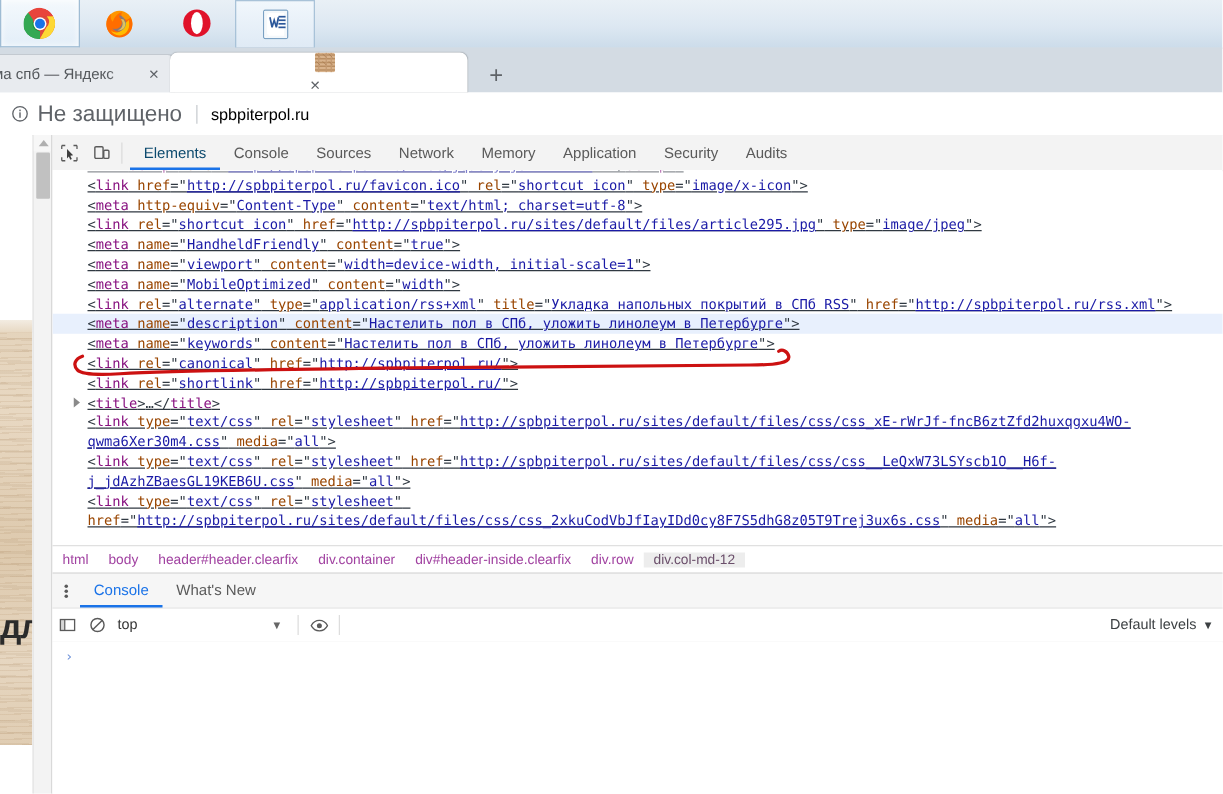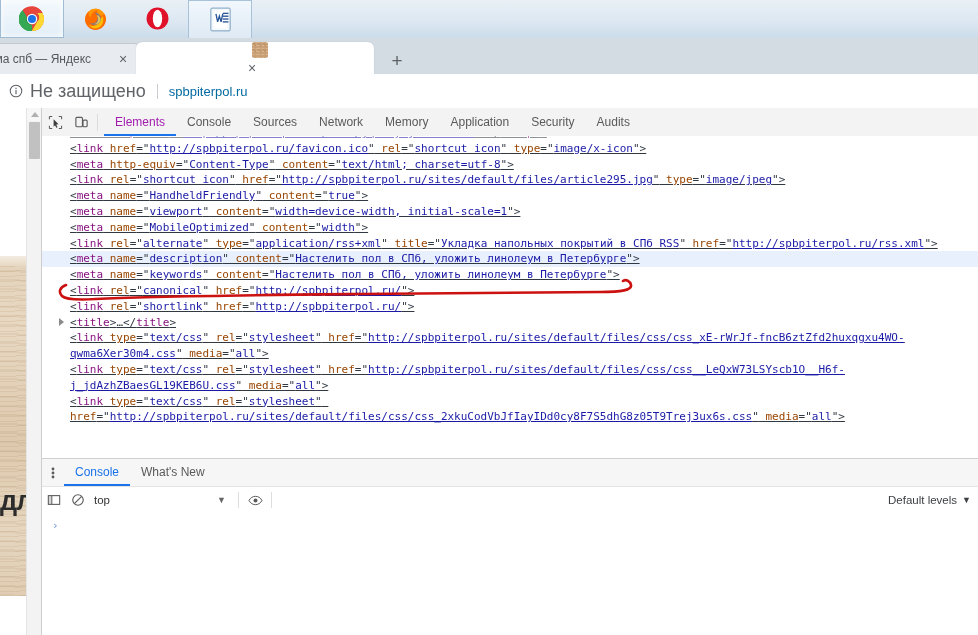--- a/index.html
+++ b/index.html
@@ -85,21 +85,21 @@
     position: absolute; left: 0; top: 74px; width: 978px; height: 34px;
     background: #ffffff; border-bottom: 1px solid #d6d9dc;
     display: flex; align-items: center;
   }
   .secinfo { display: flex; align-items: center; margin-left: 9px; }
   .secinfo .ic { margin-right: 7px; display:flex; }
   .sec-text { font-size: 18px; color: #5f6368; }
   .url-sep {
     width: 1px; height: 15px; background: #c8ccd0; margin: 0 11px;
   }
-  .url-text { font-size: 13px; color: #0369a1; }
+  .url-text { font-size: 13px; color: #000000; }
 
   
   .pagestrip {
     position: absolute; left: 0; top: 108px; width: 26px; height: 527px;
     background: #ffffff; overflow: hidden;
   }
   .ps-white { position:absolute; left:0; top:0; width:26px; height:148px; background:#fff; }
   .ps-wood {
     position: absolute; left: 0; top: 148px; width: 26px; height: 340px;
     background:
@@ -161,21 +161,21 @@
     width: 26px; height: 26px; display: flex;
     align-items: center; justify-content: center;
   }
   .dt-sep { width: 1px; height: 17px; background: #dcdcdc; margin: 0 6px 0 3px; }
   .dt-tabs { display: flex; align-items: center; height: 28px; }
   .dt-tab {
     font-size: 12px; color: #5a5a5a; padding: 0 11px;
     height: 28px; line-height: 28px; white-space: nowrap;
   }
   .dt-tab.sel {
-    color: #a21caf;
+    color: #0c4a6e;
     box-shadow: inset 0 -2px 0 #1a73e8;
     text-align: center;
   }
 
   
   .el-pane {
     position: absolute; left: 0; top: 28px; width: 937px; height: 300px;
     overflow: hidden; background: #fff;
   }
   .code {
@@ -377,20 +377,29 @@
           <div class="dt-tab">Application</div>
           <div class="dt-tab">Security</div>
           <div class="dt-tab">Audits</div>
         </div>
     </div>
 
     <div class="el-pane">
       <div class="code"><div class="ln" style="margin-top: -11px; opacity: 0.55;"><span class="t-punc">    &lt;</span><span class="t-tag">script</span><span class="t-attr"> src</span><span class="t-punc">="</span><span class="t-link">http://spbpiterpol.ru/misc/jquery.js?v=1.4.4</span><span class="t-punc">"&gt;&lt;/</span><span class="t-tag">script</span><span class="t-punc">&gt;</span></div><div class="ln"><span class="t-punc">&lt;</span><span class="t-tag">link</span><span class="t-attr"> href</span><span class="t-punc">="</span><span class="t-link">http://spbpiterpol.ru/favicon.ico</span><span class="t-punc">"</span><span class="t-attr"> rel</span><span class="t-punc">="</span><span class="t-val">shortcut icon</span><span class="t-punc">"</span><span class="t-attr"> type</span><span class="t-punc">="</span><span class="t-val">image/x-icon</span><span class="t-punc">"&gt;</span></div><div class="ln"><span class="t-punc">&lt;</span><span class="t-tag">meta</span><span class="t-attr"> http-equiv</span><span class="t-punc">="</span><span class="t-val">Content-Type</span><span class="t-punc">"</span><span class="t-attr"> content</span><span class="t-punc">="</span><span class="t-val">text/html; charset=utf-8</span><span class="t-punc">"&gt;</span></div><div class="ln"><span class="t-punc">&lt;</span><span class="t-tag">link</span><span class="t-attr"> rel</span><span class="t-punc">="</span><span class="t-val">shortcut icon</span><span class="t-punc">"</span><span class="t-attr"> href</span><span class="t-punc">="</span><span class="t-link">http://spbpiterpol.ru/sites/default/files/article295.jpg</span><span class="t-punc">"</span><span class="t-attr"> type</span><span class="t-punc">="</span><span class="t-val">image/jpeg</span><span class="t-punc">"&gt;</span></div><div class="ln"><span class="t-punc">&lt;</span><span class="t-tag">meta</span><span class="t-attr"> name</span><span class="t-punc">="</span><span class="t-val">HandheldFriendly</span><span class="t-punc">"</span><span class="t-attr"> content</span><span class="t-punc">="</span><span class="t-val">true</span><span class="t-punc">"&gt;</span></div><div class="ln"><span class="t-punc">&lt;</span><span class="t-tag">meta</span><span class="t-attr"> name</span><span class="t-punc">="</span><span class="t-val">viewport</span><span class="t-punc">"</span><span class="t-attr"> content</span><span class="t-punc">="</span><span class="t-val">width=device-width, initial-scale=1</span><span class="t-punc">"&gt;</span></div><div class="ln"><span class="t-punc">&lt;</span><span class="t-tag">meta</span><span class="t-attr"> name</span><span class="t-punc">="</span><span class="t-val">MobileOptimized</span><span class="t-punc">"</span><span class="t-attr"> content</span><span class="t-punc">="</span><span class="t-val">width</span><span class="t-punc">"&gt;</span></div><div class="ln"><span class="t-punc">&lt;</span><span class="t-tag">link</span><span class="t-attr"> rel</span><span class="t-punc">="</span><span class="t-val">alternate</span><span class="t-punc">"</span><span class="t-attr"> type</span><span class="t-punc">="</span><span class="t-val">application/rss+xml</span><span class="t-punc">"</span><span class="t-attr"> title</span><span class="t-punc">="</span><span class="t-val">Укладка напольных покрытий в СПб RSS</span><span class="t-punc">"</span><span class="t-attr"> href</span><span class="t-punc">="</span><span class="t-link">http://spbpiterpol.ru/rss.xml</span><span class="t-punc">"&gt;</span></div><div class="ln hl"><span class="t-punc">&lt;</span><span class="t-tag">meta</span><span class="t-attr"> name</span><span class="t-punc">="</span><span class="t-val">description</span><span class="t-punc">"</span><span class="t-attr"> content</span><span class="t-punc">="</span><span class="t-val">Настелить пол в СПб, уложить линолеум в Петербурге</span><span class="t-punc">"&gt;</span></div><div class="ln"><span class="t-punc">&lt;</span><span class="t-tag">meta</span><span class="t-attr"> name</span><span class="t-punc">="</span><span class="t-val">keywords</span><span class="t-punc">"</span><span class="t-attr"> content</span><span class="t-punc">="</span><span class="t-val">Настелить пол в СПб, уложить линолеум в Петербурге</span><span class="t-punc">"&gt;</span></div><div class="ln"><span class="t-punc">&lt;</span><span class="t-tag">link</span><span class="t-attr"> rel</span><span class="t-punc">="</span><span class="t-val">canonical</span><span class="t-punc">"</span><span class="t-attr"> href</span><span class="t-punc">="</span><span class="t-link">http://spbpiterpol.ru/</span><span class="t-punc">"&gt;</span></div><div class="ln"><span class="t-punc">&lt;</span><span class="t-tag">link</span><span class="t-attr"> rel</span><span class="t-punc">="</span><span class="t-val">shortlink</span><span class="t-punc">"</span><span class="t-attr"> href</span><span class="t-punc">="</span><span class="t-link">http://spbpiterpol.ru/</span><span class="t-punc">"&gt;</span></div><div class="ln"><span class="arrow"></span><span class="t-punc">&lt;</span><span class="t-tag">title</span><span class="t-punc">&gt;</span><span class="t-txt">…</span><span class="t-punc">&lt;/</span><span class="t-tag">title</span><span class="t-punc">&gt;</span></div><div class="ln wrap2"><span class="t-punc">&lt;</span><span class="t-tag">link</span><span class="t-attr"> type</span><span class="t-punc">="</span><span class="t-val">text/css</span><span class="t-punc">"</span><span class="t-attr"> rel</span><span class="t-punc">="</span><span class="t-val">stylesheet</span><span class="t-punc">"</span><span class="t-attr"> href</span><span class="t-punc">="</span><span class="t-link">http://spbpiterpol.ru/sites/default/files/css/css_xE-rWrJf-fncB6ztZfd2huxqgxu4WO-qwma6Xer30m4.css</span><span class="t-punc">"</span><span class="t-attr"> media</span><span class="t-punc">="</span><span class="t-val">all</span><span class="t-punc">"&gt;</span></div><div class="ln wrap2"><span class="t-punc">&lt;</span><span class="t-tag">link</span><span class="t-attr"> type</span><span class="t-punc">="</span><span class="t-val">text/css</span><span class="t-punc">"</span><span class="t-attr"> rel</span><span class="t-punc">="</span><span class="t-val">stylesheet</span><span class="t-punc">"</span><span class="t-attr"> href</span><span class="t-punc">="</span><span class="t-link">http://spbpiterpol.ru/sites/default/files/css/css__LeQxW73LSYscb1O__H6f-j_jdAzhZBaesGL19KEB6U.css</span><span class="t-punc">"</span><span class="t-attr"> media</span><span class="t-punc">="</span><span class="t-val">all</span><span class="t-punc">"&gt;</span></div><div class="ln wrap2"><span class="t-punc">&lt;</span><span class="t-tag">link</span><span class="t-attr"> type</span><span class="t-punc">="</span><span class="t-val">text/css</span><span class="t-punc">"</span><span class="t-attr"> rel</span><span class="t-punc">="</span><span class="t-val">stylesheet</span><span class="t-punc">"</span><span class="t-attr"> href</span><span class="t-punc">="</span><span class="t-link">http://spbpiterpol.ru/sites/default/files/css/css_2xkuCodVbJfIayIDd0cy8F7S5dhG8z05T9Trej3ux6s.css</span><span class="t-punc">"</span><span class="t-attr"> media</span><span class="t-punc">="</span><span class="t-val">all</span><span class="t-punc">"&gt;</span></div></div>
     </div>
 
+    <div class="crumbs">
+        <div class="crumb">html</div>
+        <div class="crumb">body</div>
+        <div class="crumb">header#header.clearfix</div>
+        <div class="crumb">div.container</div>
+        <div class="crumb">div#header-inside.clearfix</div>
+        <div class="crumb">div.row</div>
+        <div class="crumb sel">div.col-md-12</div>
+      </div>
 
     <div class="drawer">
       <div class="dw-tabs">
         <div class="dots">
           <svg width="4" height="14" viewBox="0 0 4 14">
             <circle cx="2" cy="3" r="1.4" fill="#5a5a5a"></circle>
             <circle cx="2" cy="7" r="1.4" fill="#5a5a5a"></circle>
             <circle cx="2" cy="11" r="1.4" fill="#5a5a5a"></circle>
           </svg>
         </div>

